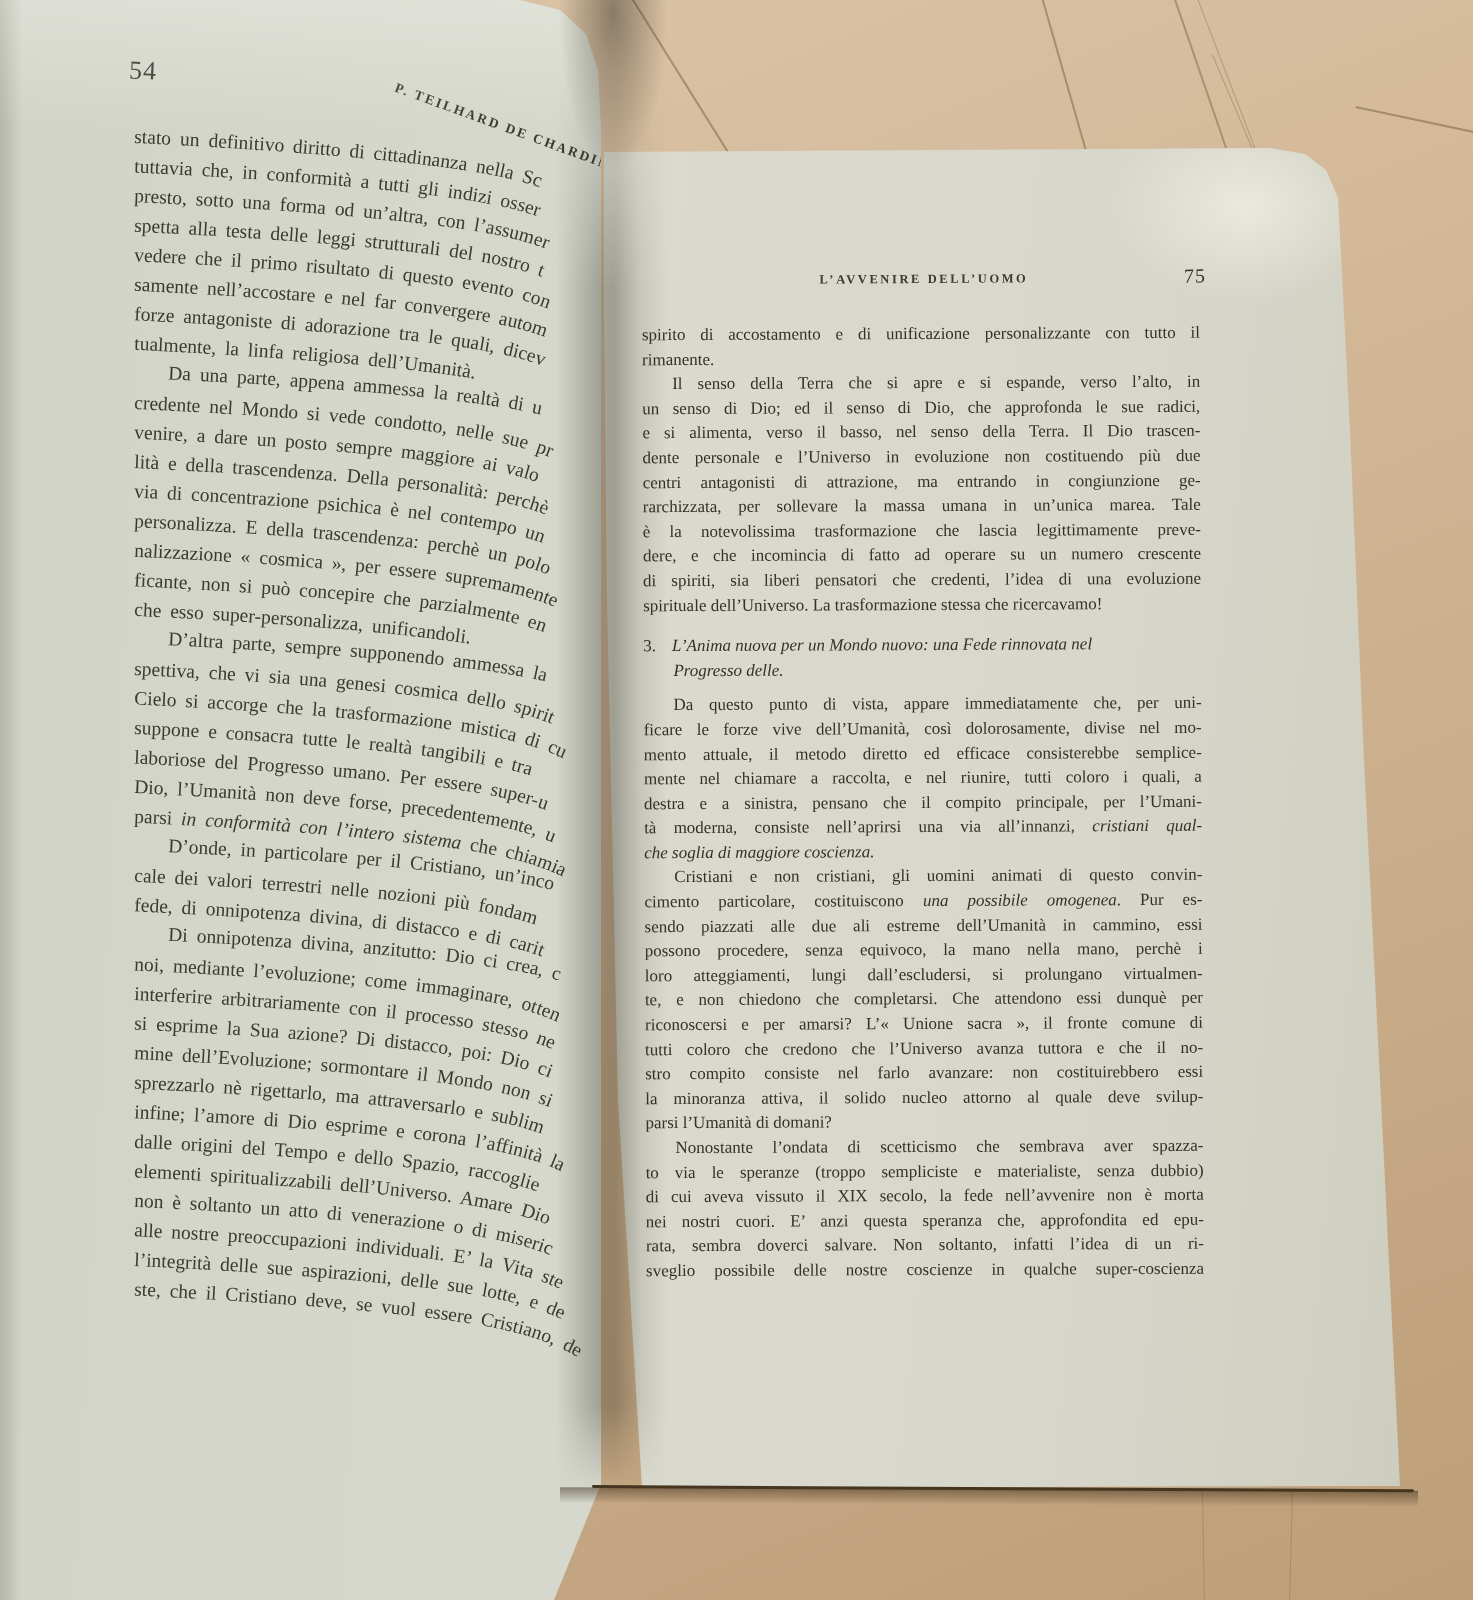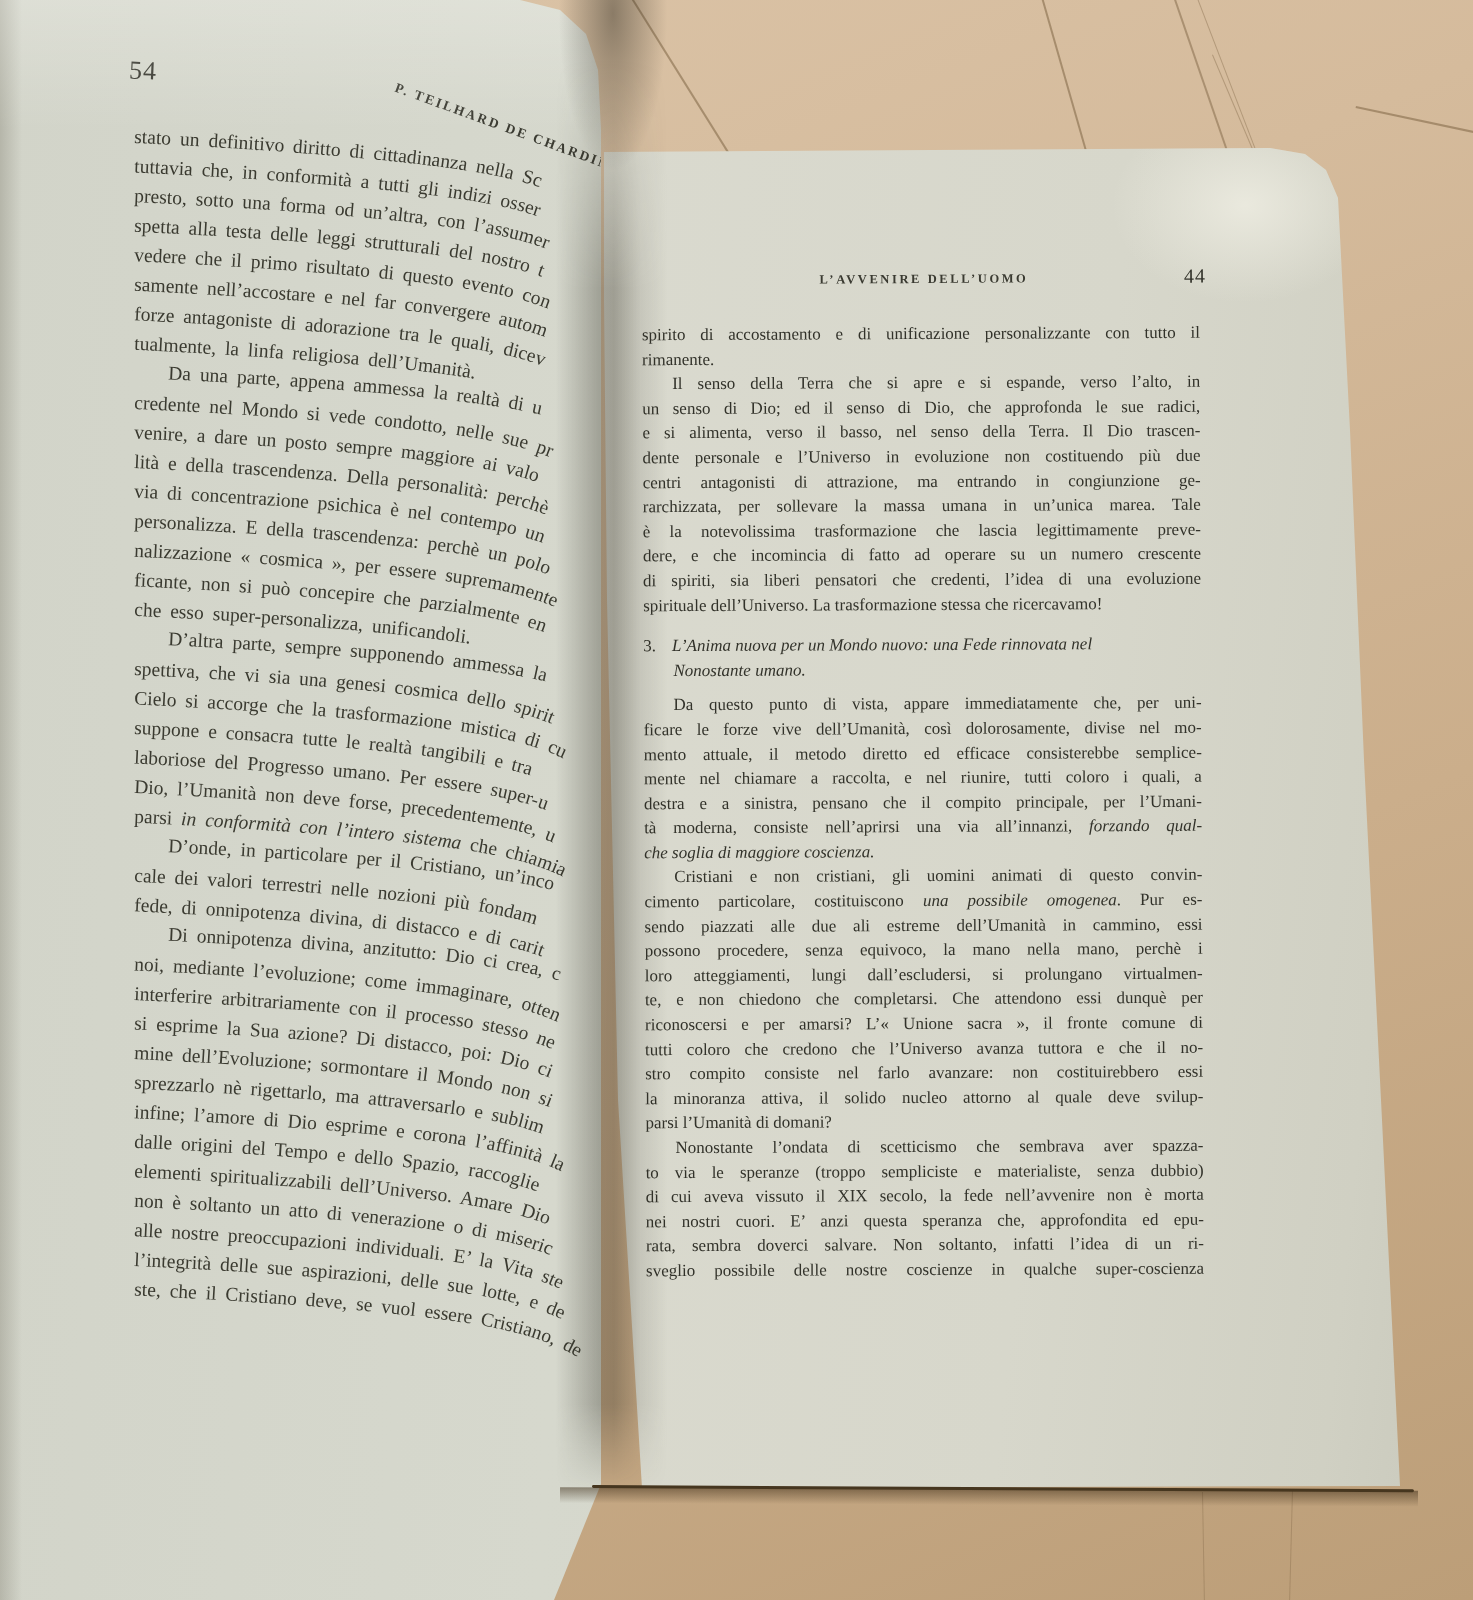--- a/index.html
+++ b/index.html
@@ -171,44 +171,44 @@
         <text><textPath href="#lp37"><tspan>alle nostre preoccupazioni individuali. E’ la Vita ste</tspan></textPath></text>
         <text><textPath href="#lp38"><tspan>l’integrità delle sue aspirazioni, delle sue lotte, e de</tspan></textPath></text>
         <text><textPath href="#lp39"><tspan>ste, che il Cristiano deve, se vuol essere Cristiano, de</tspan></textPath></text>
       </svg>
   </div>
 
   <div class="page-right"></div>
 
   <div class="head-right-row">
     <span class="head-right">L’AVVENIRE DELL’UOMO</span>
-    <span class="pagenum-right">44</span>
+    <span class="pagenum-right">75</span>
   </div>
 
   <div class="right-text">
       <div class="rline j"><span>spirito di accostamento e di unificazione personalizzante con tutto il</span></div>
       <div class="rline"><span>rimanente.</span></div>
       <div class="rline j ind"><span>Il senso della Terra che si apre e si espande, verso l’alto, in</span></div>
       <div class="rline j"><span>un senso di Dio; ed il senso di Dio, che approfonda le sue radici,</span></div>
       <div class="rline j"><span>e si alimenta, verso il basso, nel senso della Terra. Il Dio trascen-</span></div>
       <div class="rline j"><span>dente personale e l’Universo in evoluzione non costituendo più due</span></div>
       <div class="rline j"><span>centri antagonisti di attrazione, ma entrando in congiunzione ge-</span></div>
       <div class="rline j"><span>rarchizzata, per sollevare la massa umana in un’unica marea. Tale</span></div>
       <div class="rline j"><span>è la notevolissima trasformazione che lascia legittimamente preve-</span></div>
       <div class="rline j"><span>dere, e che incomincia di fatto ad operare su un numero crescente</span></div>
       <div class="rline j"><span>di spiriti, sia liberi pensatori che credenti, l’idea di una evoluzione</span></div>
       <div class="rline"><span>spirituale dell’Universo. La trasformazione stessa che ricercavamo!</span></div>
       <div class="rline gap"><span style="margin-right: 16px;">3.</span><span class="it">L’Anima nuova per un Mondo nuovo: una Fede rinnovata nel</span></div>
-      <div class="rline ind i"><span class="it">Nonostante umano.</span></div>
+      <div class="rline ind i"><span class="it">Progresso delle.</span></div>
       <div class="rline j ind gap2"><span>Da questo punto di vista, appare immediatamente che, per uni-</span></div>
       <div class="rline j"><span>ficare le forze vive dell’Umanità, così dolorosamente, divise nel mo-</span></div>
       <div class="rline j"><span>mento attuale, il metodo diretto ed efficace consisterebbe semplice-</span></div>
       <div class="rline j"><span>mente nel chiamare a raccolta, e nel riunire, tutti coloro i quali, a</span></div>
       <div class="rline j"><span>destra e a sinistra, pensano che il compito principale, per l’Umani-</span></div>
-      <div class="rline j"><span>tà moderna, consiste nell’aprirsi una via all’innanzi, </span><span class="it">forzando qual-</span></div>
+      <div class="rline j"><span>tà moderna, consiste nell’aprirsi una via all’innanzi, </span><span class="it">cristiani qual-</span></div>
       <div class="rline i"><span class="it">che soglia di maggiore coscienza.</span></div>
       <div class="rline j ind"><span>Cristiani e non cristiani, gli uomini animati di questo convin-</span></div>
       <div class="rline j"><span>cimento particolare, costituiscono </span><span class="it">una possibile omogenea</span><span>. Pur es-</span></div>
       <div class="rline j"><span>sendo piazzati alle due ali estreme dell’Umanità in cammino, essi</span></div>
       <div class="rline j"><span>possono procedere, senza equivoco, la mano nella mano, perchè i</span></div>
       <div class="rline j"><span>loro atteggiamenti, lungi dall’escludersi, si prolungano virtualmen-</span></div>
       <div class="rline j"><span>te, e non chiedono che completarsi. Che attendono essi dunquè per</span></div>
       <div class="rline j"><span>riconoscersi e per amarsi? L’« Unione sacra », il fronte comune di</span></div>
       <div class="rline j"><span>tutti coloro che credono che l’Universo avanza tuttora e che il no-</span></div>
       <div class="rline j"><span>stro compito consiste nel farlo avanzare: non costituirebbero essi</span></div>

